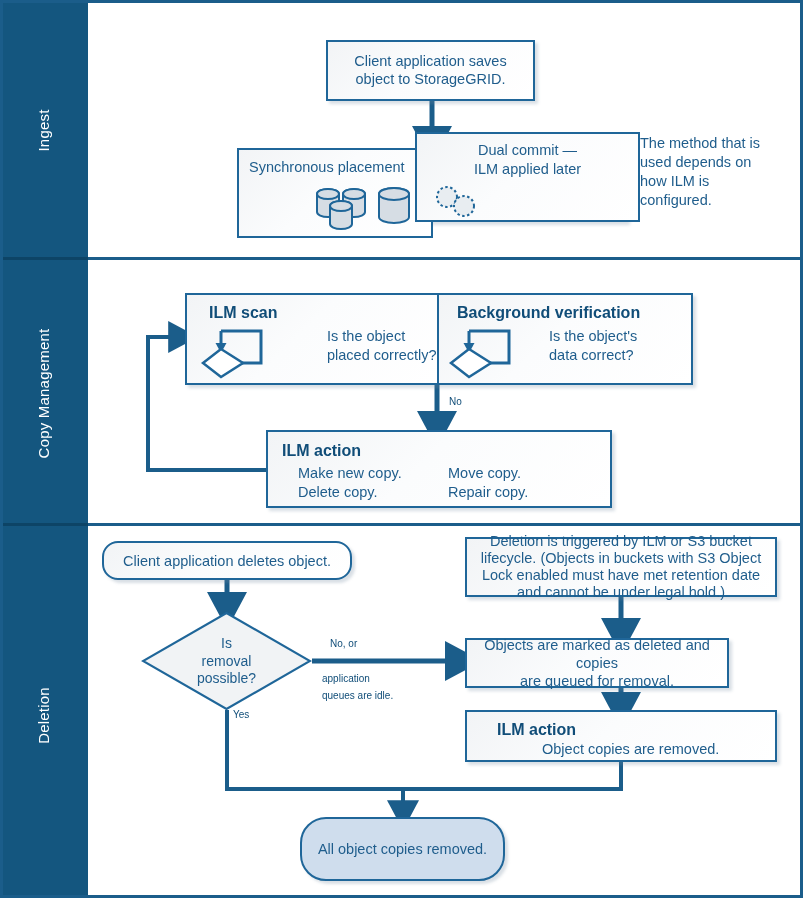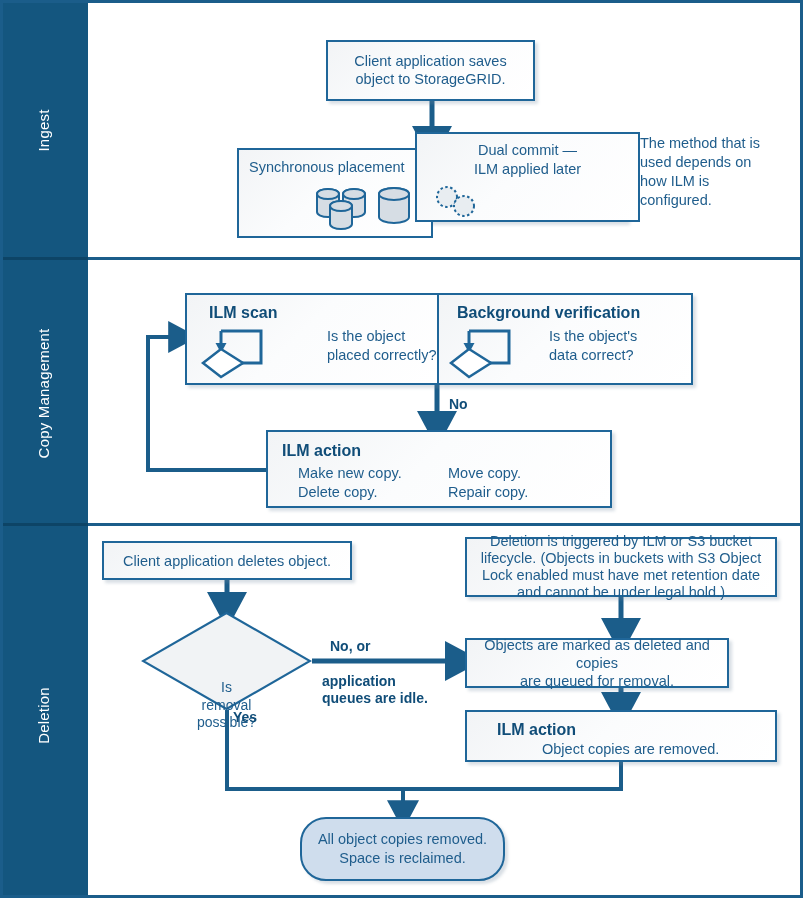--- a/index.html
+++ b/index.html
@@ -28,29 +28,29 @@
   .hdr{font-weight:bold;font-size:16px;color:#104d78;}
 
   
   .nosh{box-shadow:none;}
   .pairwrap{position:absolute;box-shadow:3px 3px 3px rgba(120,140,160,.28);}
 
   
   .diamond{position:absolute;}
   .diamond svg{display:block;}
   .diamond .dtext{position:absolute;left:0;right:0;top:50%;transform:translateY(-50%);
-      text-align:center;color:#1f5d8c;font-size:14px;line-height:1.25;margin-top:44px;}
+      text-align:center;color:#1f5d8c;font-size:14px;line-height:1.25;}
 
   
   .term{position:absolute;box-sizing:border-box;border:2px solid #1f6699;border-radius:26px;
         background:#cfdded;color:#1f5d8c;font-size:14.5px;line-height:1.3;
         box-shadow:3px 3px 3px rgba(120,140,160,.28);}
   .term .ctr{position:absolute;left:0;right:0;top:50%;transform:translateY(-50%);text-align:center;}
   .note{position:absolute;color:#1f5d8c;font-size:14.5px;line-height:1.32;}
-  .lbl{position:absolute;color:#104d78;font-weight:bold;font-size:14px;line-height:1.3;}
+  .lbl{position:absolute;color:#104d78;font-weight:normal;font-size:10px;line-height:1.3;}
 
   svg.arrowlayer{position:absolute;left:0;top:0;width:803px;height:898px;pointer-events:none;}
   .icn{position:absolute;}
 </style>
 </head>
 <body>
 
 <div id="canvas">
 
   <svg class="arrowlayer" viewBox="0 0 803 898">
@@ -177,21 +177,21 @@
     <div style="position:absolute;left:30px;top:32px;line-height:1.3;">
       <div>Make new copy.</div>
       <div>Delete copy.</div>
     </div>
     <div style="position:absolute;left:180px;top:32px;line-height:1.3;">
       <div>Move copy.</div>
       <div>Repair copy.</div>
     </div>
   </div>
 
-  <div class="box" style="left:102px;top:541px;width:250px;height:39px;">
+  <div class="box" style="left:102px;top:541px;width:250px;height:39px;border-radius:16px;">
     <div class="ctr">Client application deletes object.</div>
   </div>
 
   <div class="diamond" style="left:141px;top:611px;width:171px;height:100px;">
     <svg width="171" height="100" viewBox="0 0 171 100">
       <path d="M85.5,2 L169,50 L85.5,98 L2,50 z" fill="#f1f3f5" stroke="#1f6699" stroke-width="2.2"></path>
     </svg>
     <div class="dtext">
       <div>Is</div>
       <div>removal</div>
@@ -221,17 +221,16 @@
   </div>
 
   <div class="box" style="left:465px;top:710px;width:312px;height:52px;">
     <div class="hdr" style="position:absolute;left:30px;top:8px;">ILM action</div>
     <div style="position:absolute;left:75px;top:28px;">Object copies are removed.</div>
   </div>
 
   <div class="term" style="left:300px;top:817px;width:205px;height:64px;">
     <div class="ctr">
       <div>All object copies removed.</div>
-      <div>Space is reclaimed.</div>
     </div>
   </div>
 
 </div>
 
 </body></html>

